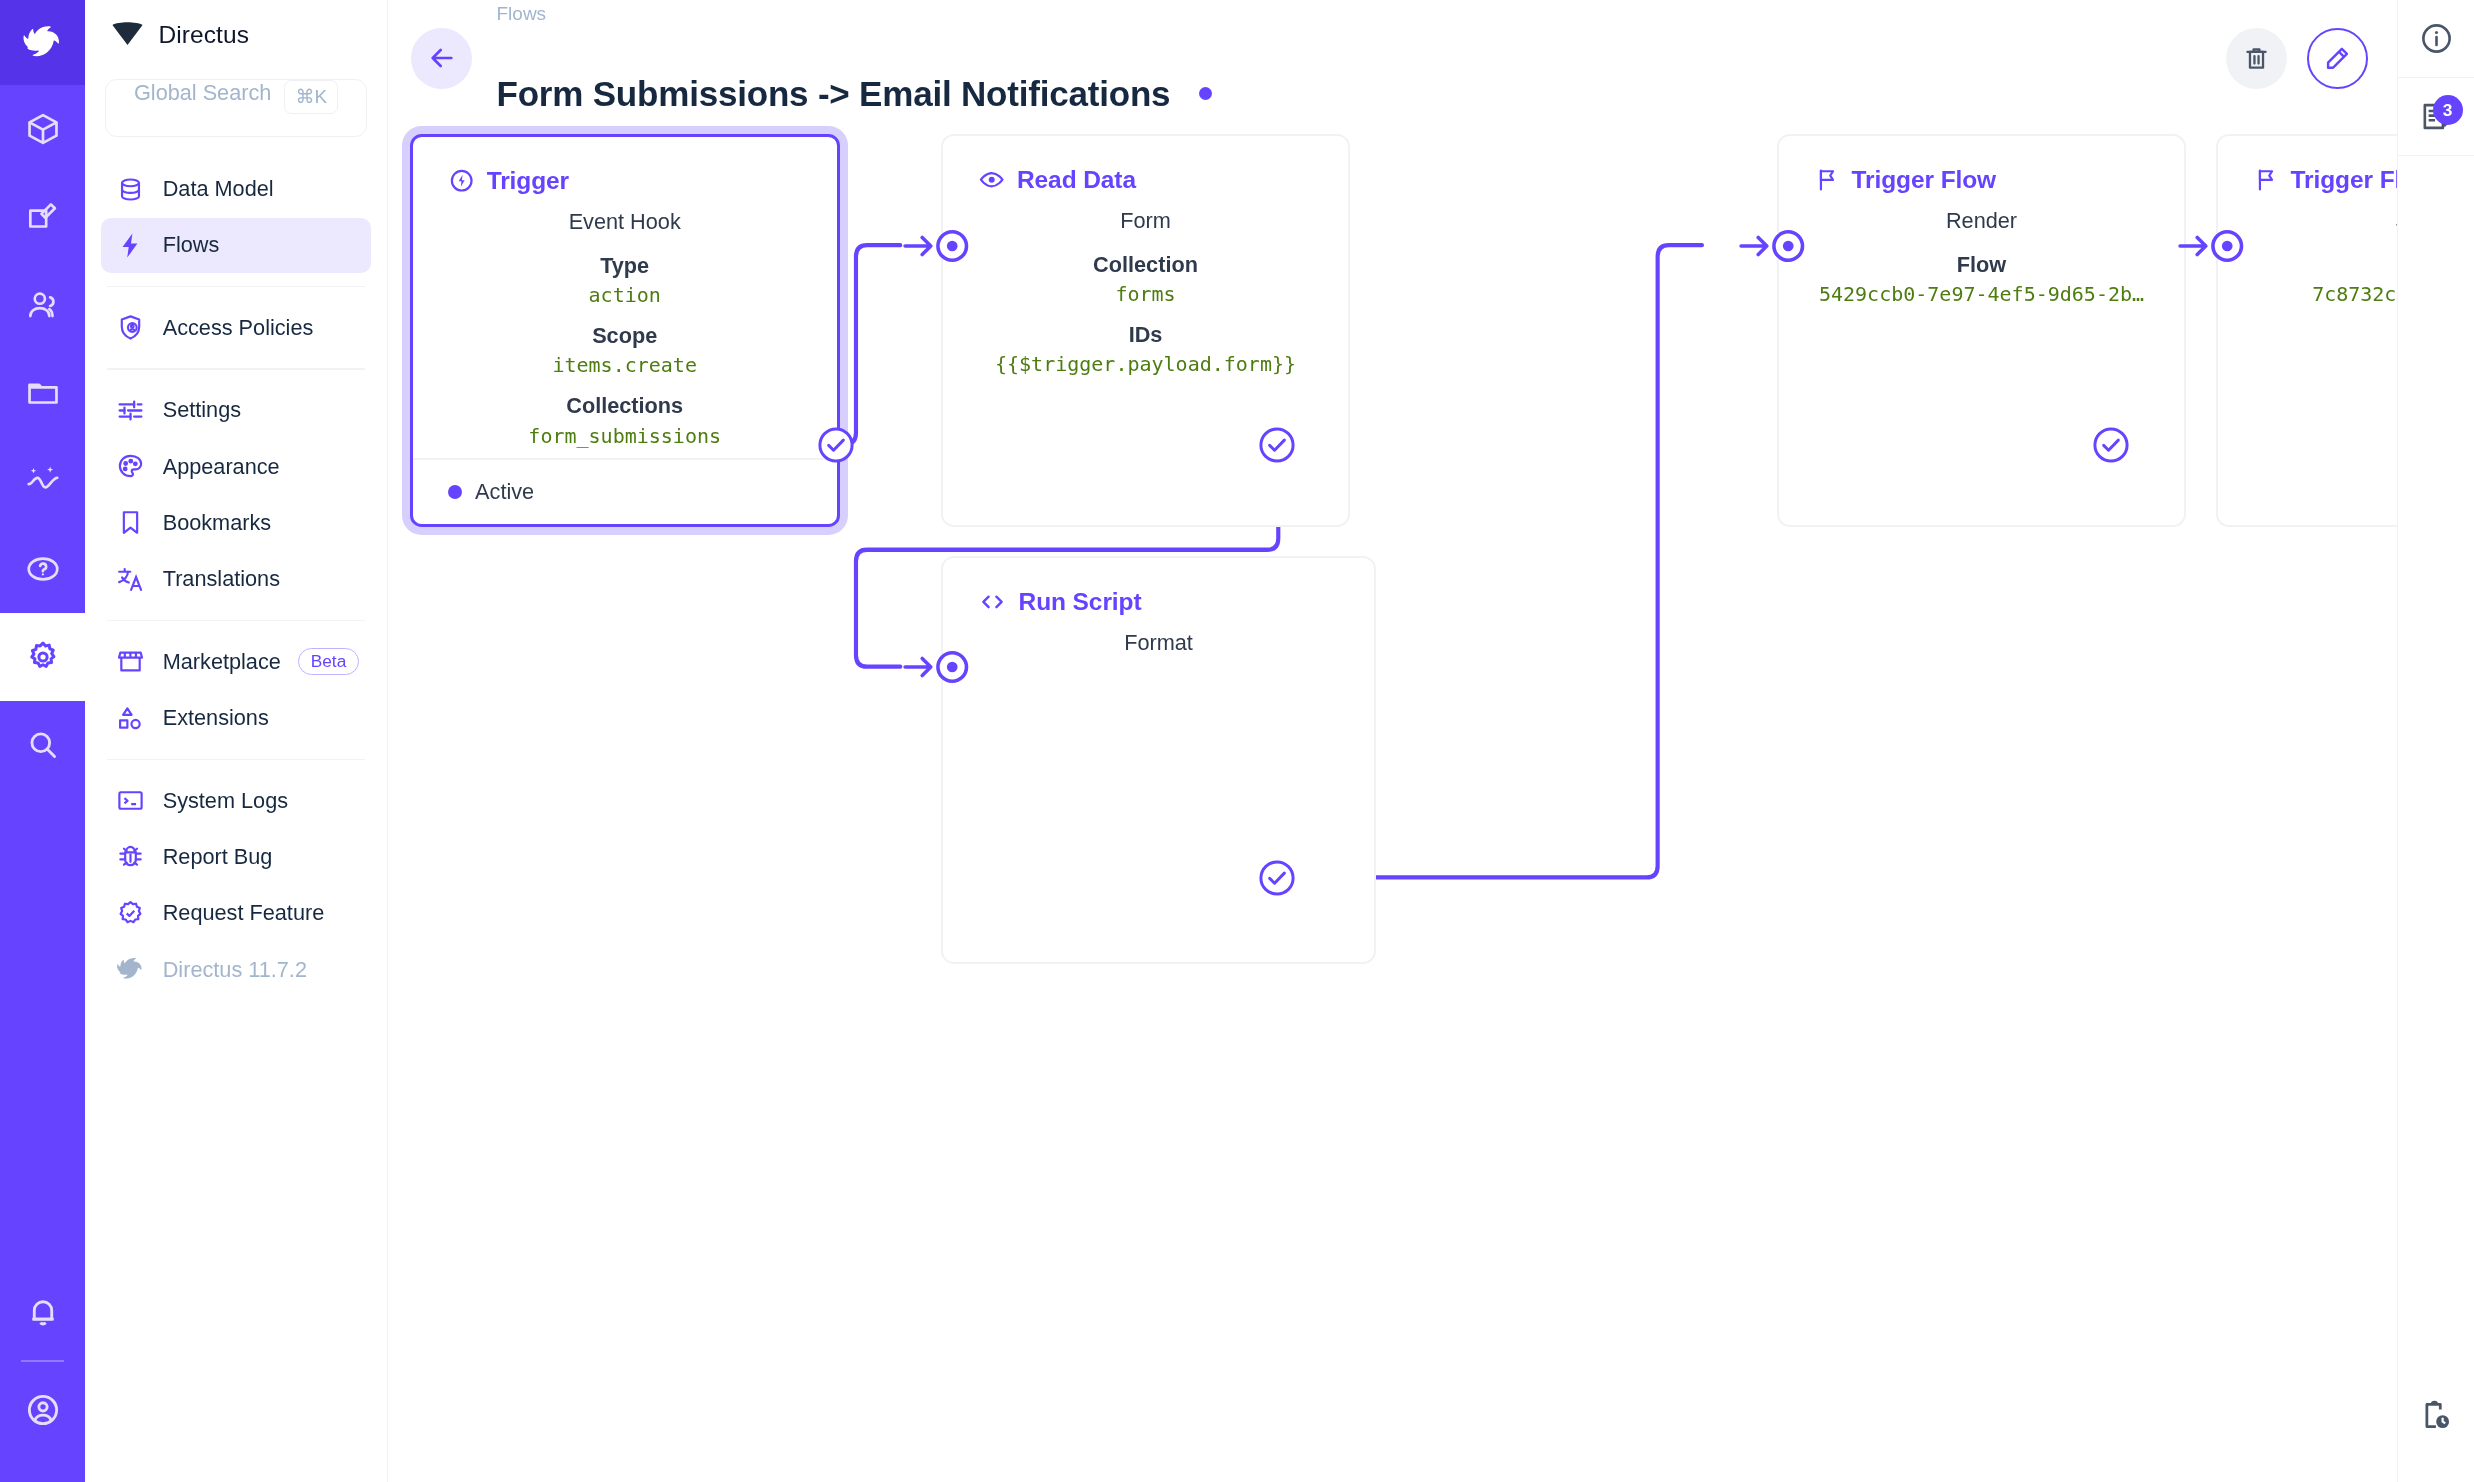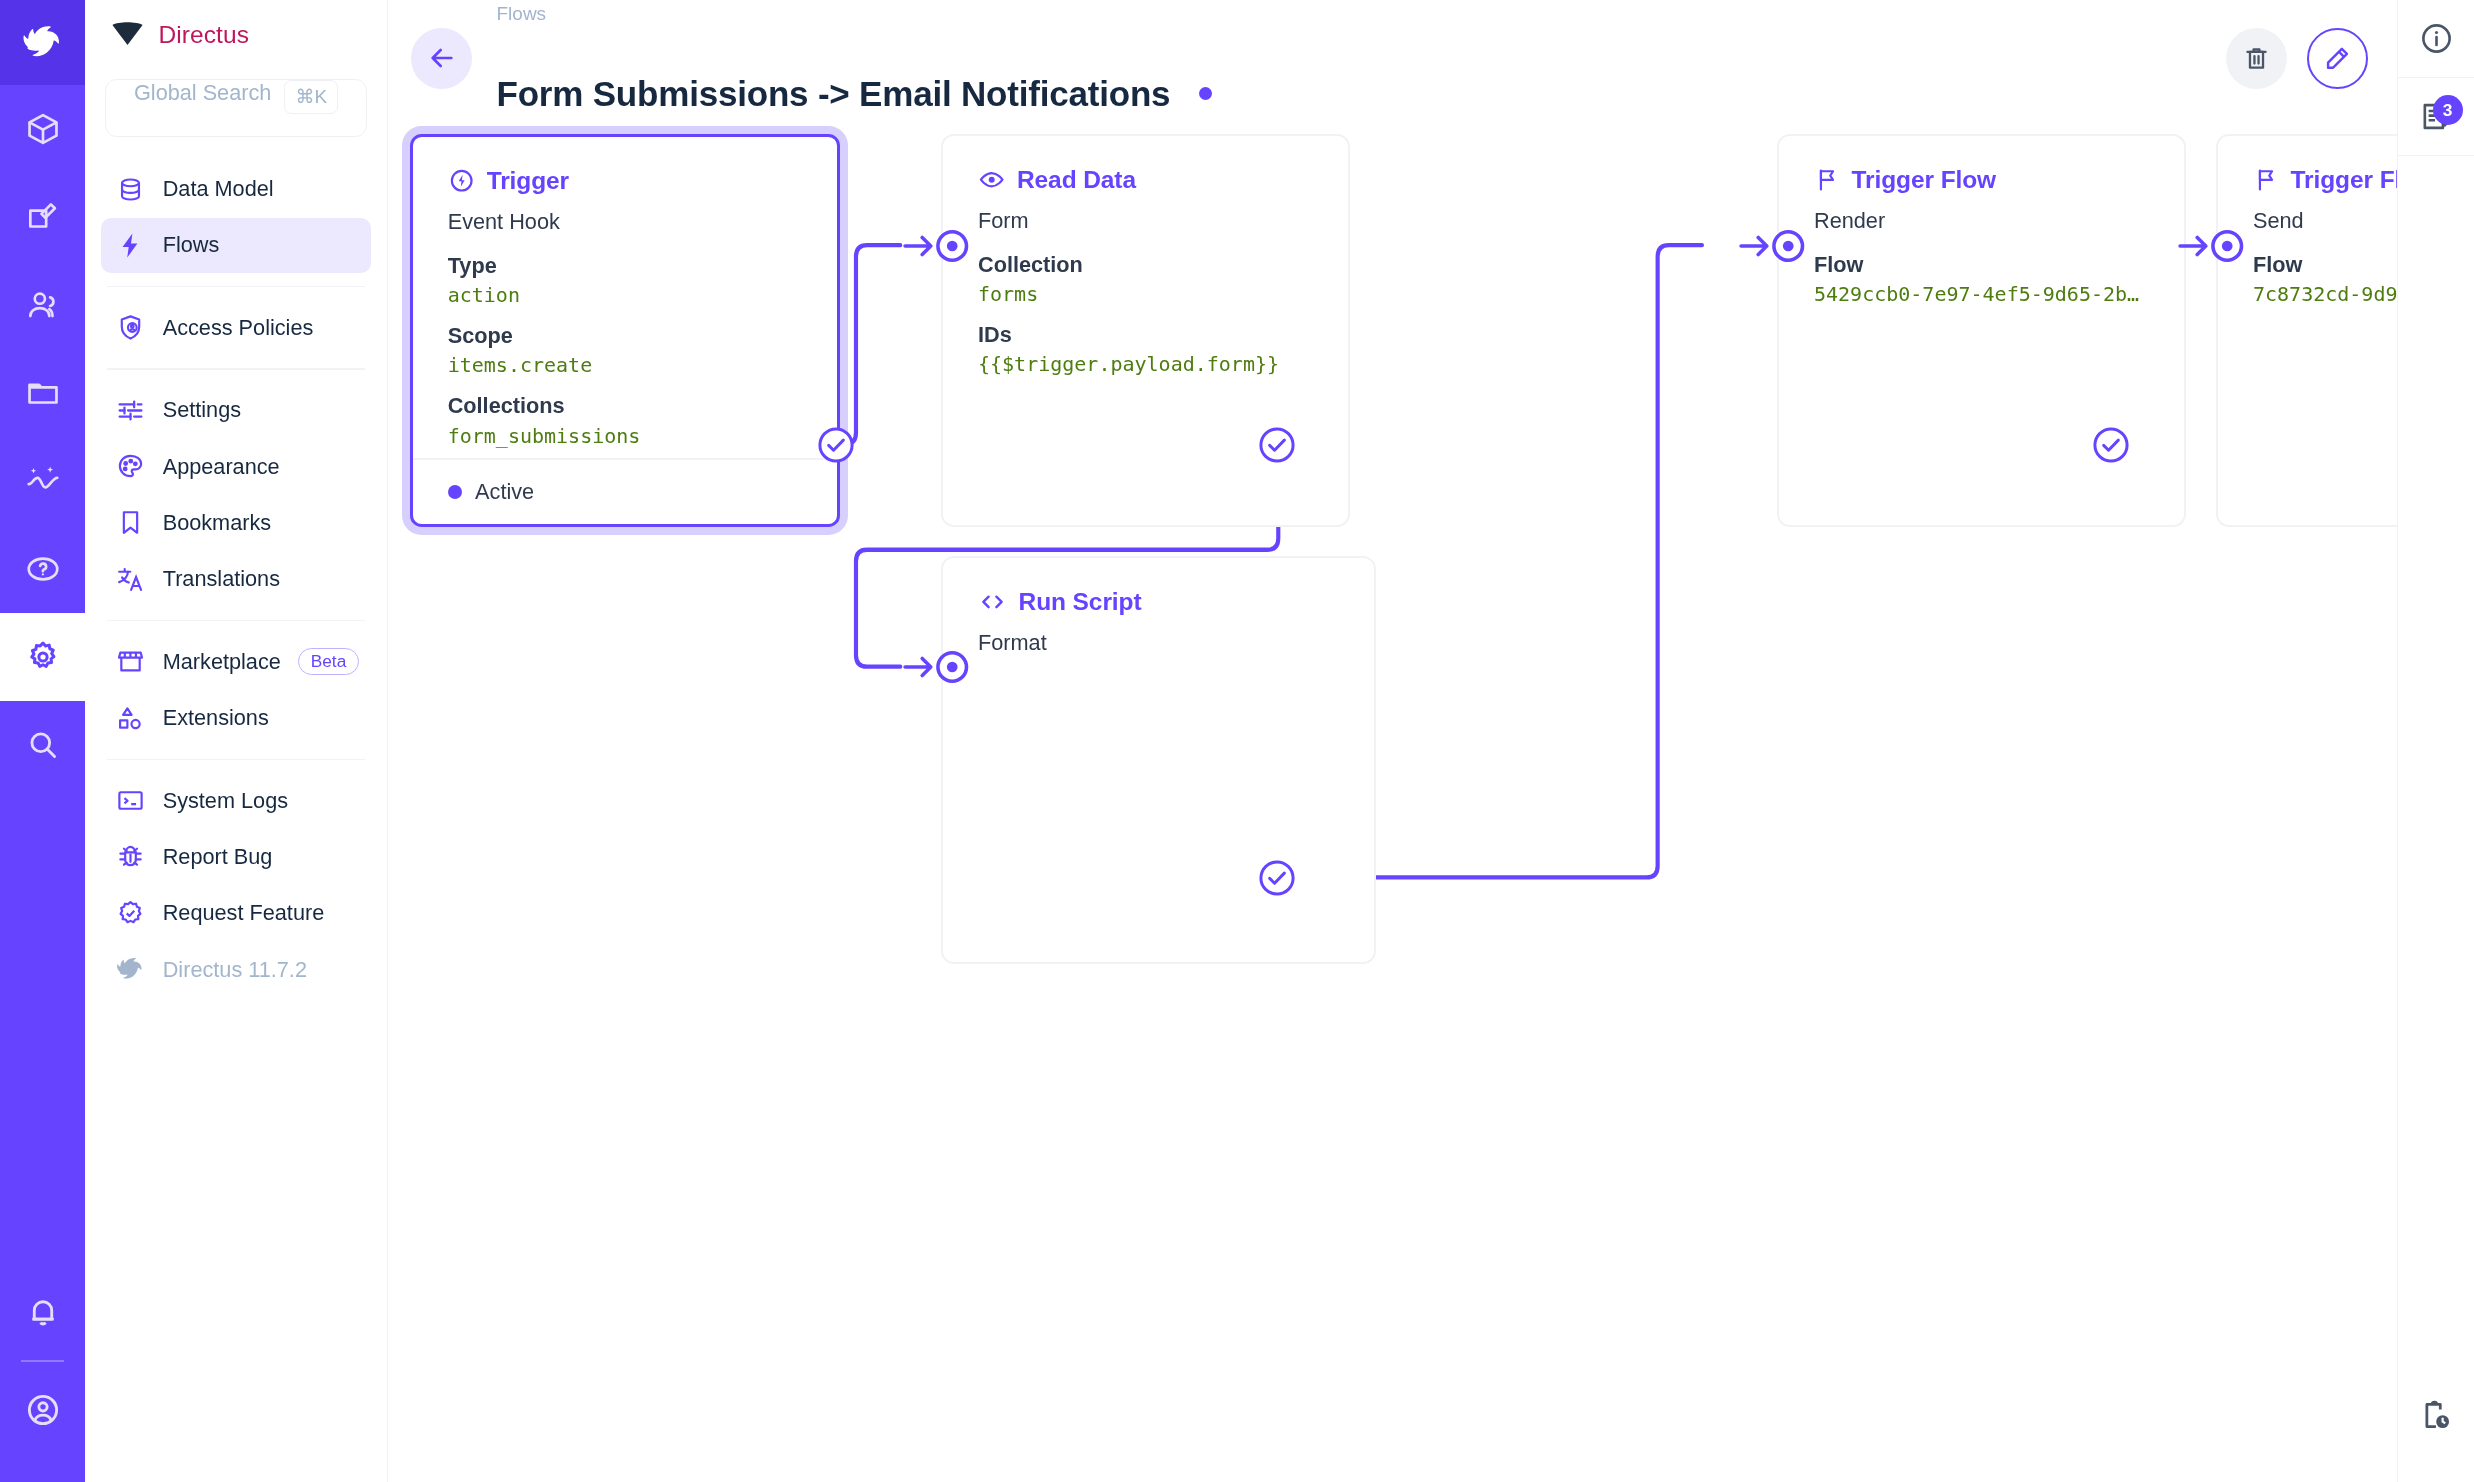--- a/index.html
+++ b/index.html
@@ -43,21 +43,21 @@
     background: #ffffff;
     border-right: 1.4px solid #f0f2f5;
     padding: 0 16px;
     position: relative;
   }
   .sb-head {
     height: 69px; display: flex; align-items: center; gap: 14.4px;
     padding-left: 10px;
   }
   .sb-head-title {
-    font-size: 24.5px; font-weight: 400; color: #be185d; letter-spacing: 0.1px;
+    font-size: 24.5px; font-weight: 400; color: #0f172a; letter-spacing: 0.1px;
   }
   .search-box {
     height: 58px; margin: 10px 4.3px 24.5px 4.3px;
     border: 1.4px solid #eef0f4; border-radius: 11.6px;
     display: flex; align-items: flex-start; justify-content: center; gap: 13px;
   }
   .search-ph { font-size: 21.7px; color: #a2b5cd; }
   .kbd {
     border: 1.4px solid #eef0f4; border-radius: 7.2px;
     padding: 4.3px 10px; font-size: 19px; color: #a2b5cd;
@@ -120,21 +120,21 @@
   }
   .node.selected {
     border: 3.6px solid #6644ff; border-radius: 11.6px;
     box-shadow: 0 0 0 8px #d7cffd;
   }
   .node-title {
     display: flex; align-items: center; gap: 11.6px;
     font-size: 24.5px; font-weight: 700; color: #6644ff;
     padding: 30px 0 0 35px; letter-spacing: -0.1px;
   }
-  .node-body { padding: 14.4px 35px 0 35px; }
+  .node-body { padding: 14.4px 35px 0 35px; text-align: center; }
   .n-name { font-size: 21.7px; color: #2f3a4d; margin-bottom: 17.3px; }
   .n-key { font-size: 21.7px; font-weight: 700; color: #2f3a4d; margin-top: 16px; }
   .n-val {
     font-family: "DejaVu Sans Mono", monospace;
     font-size: 20px; color: #4d7c0f; margin-top: 4.3px; white-space: nowrap;
   }
   .node-footer {
     position: absolute; left: 0; right: 0; bottom: 0;
     border-top: 2.2px solid #f0f2f5; height: 66px;
     display: flex; align-items: center; gap: 13px; padding-left: 35px;

